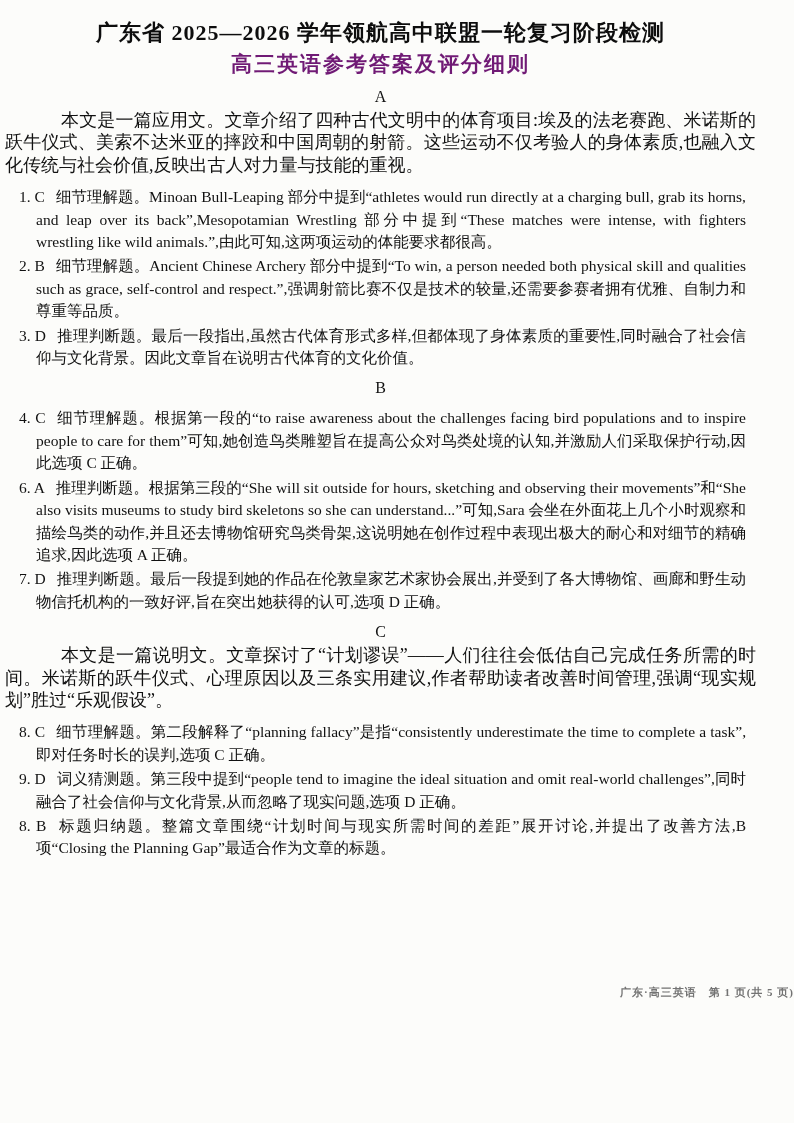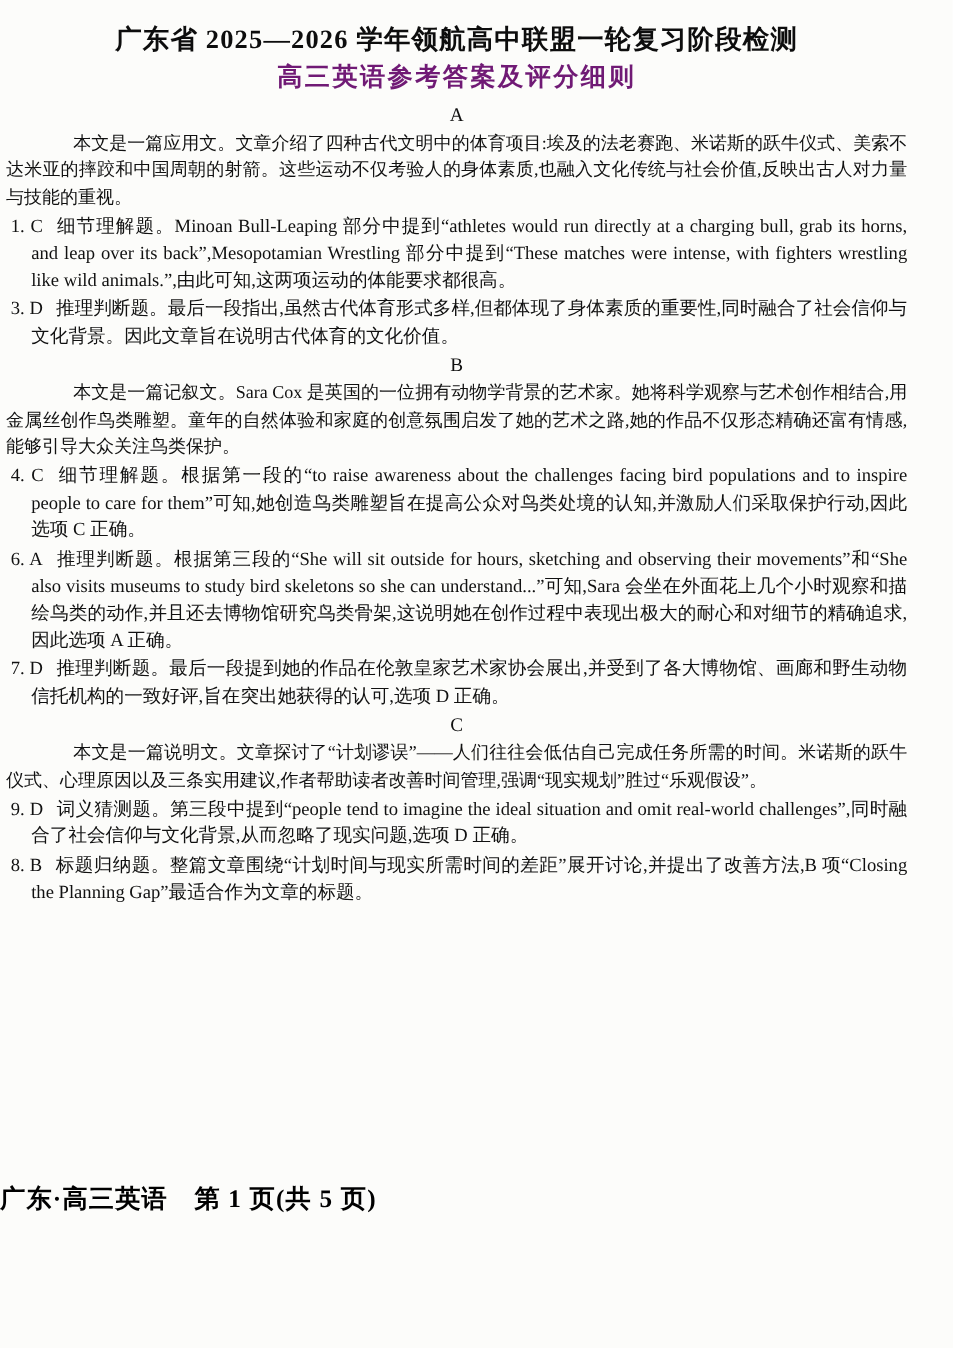--- a/index.html
+++ b/index.html
@@ -35,76 +35,77 @@
     color: #701a75;
   }
   .section-label {
     text-align: center;
     font-size: 16px;
     font-weight: 400;
     margin: 4px 0 3px 0;
     letter-spacing: 0;
   }
   .intro {
-    font-size: 15px;
+    font-size: 18px;
     line-height: 22.4px;
     text-align: justify;
     text-indent: 56px;
     margin: 0;
   }
-  .answers { margin: 0; }
+  .answers { margin: 10px; }
   .item {
     font-size: 15.5px;
     line-height: 22.4px;
     text-align: justify;
     padding-left: 21px;
     text-indent: -17px;
     margin: 2px 0 0 0;
   }
   .item .num {
     margin-right: 11px;
     white-space: pre;
   }
   .footer {
     position: absolute;
     left: 0;
     right: 0;
     top: 985px;
-    text-align: left;
-    font-size: 21px;
+    text-align: right;
+    font-size: 11px;
     font-weight: 700;
     letter-spacing: 1px;
-    color: #000000;
+    color: #737373;
   }
 </style>
 </head>
 <body>
 
 <div class="page">
 
   <div class="title">广东省 2025—2026 学年领航高中联盟一轮复习阶段检测</div>
   <div class="subtitle">高三英语参考答案及评分细则</div>
 
   <div class="section-label">A</div>
   <p class="intro">本文是一篇应用文。文章介绍了四种古代文明中的体育项目:埃及的法老赛跑、米诺斯的跃牛仪式、美索不达米亚的摔跤和中国周朝的射箭。这些运动不仅考验人的身体素质,也融入文化传统与社会价值,反映出古人对力量与技能的重视。</p>
   <div class="answers">
     <div class="item"><span class="num">1. C</span><span class="txt">细节理解题。Minoan Bull-Leaping 部分中提到“athletes would run directly at a charging bull, grab its horns, and leap over its back”,Mesopotamian Wrestling 部分中提到“These matches were intense, with fighters wrestling like wild animals.”,由此可知,这两项运动的体能要求都很高。</span></div>
+    <div class="item"><span class="num">2. B</span><span class="txt">细节理解题。Ancient Chinese Archery 部分中提到“To win, a person needed both physical skill and qualities such as grace, self-control and respect.”,强调射箭比赛不仅是技术的较量,还需要参赛者拥有优雅、自制力和尊重等品质。</span></div>
     <div class="item"><span class="num">3. D</span><span class="txt">推理判断题。最后一段指出,虽然古代体育形式多样,但都体现了身体素质的重要性,同时融合了社会信仰与文化背景。因此文章旨在说明古代体育的文化价值。</span></div>
   </div>
 
   <div class="section-label">B</div>
-  <p class="intro">本文是一篇记叙文。Sara Cox 是英国的一位拥有动物学背景的艺术家。她将科学观察与艺术创作相结合,用金属丝创作鸟类雕塑。童年的自然体验和家庭的创意氛围启发了她的艺术之路,她的作品不仅形态精确还富有情感,能够引导大众关注鸟类保护。</p>
   <div class="answers">
     <div class="item"><span class="num">4. C</span><span class="txt">细节理解题。根据第一段的“to raise awareness about the challenges facing bird populations and to inspire people to care for them”可知,她创造鸟类雕塑旨在提高公众对鸟类处境的认知,并激励人们采取保护行动,因此选项 C 正确。</span></div>
     <div class="item"><span class="num">6. A</span><span class="txt">推理判断题。根据第三段的“She will sit outside for hours, sketching and observing their movements”和“She also visits museums to study bird skeletons so she can understand...”可知,Sara 会坐在外面花上几个小时观察和描绘鸟类的动作,并且还去博物馆研究鸟类骨架,这说明她在创作过程中表现出极大的耐心和对细节的精确追求,因此选项 A 正确。</span></div>
     <div class="item"><span class="num">7. D</span><span class="txt">推理判断题。最后一段提到她的作品在伦敦皇家艺术家协会展出,并受到了各大博物馆、画廊和野生动物信托机构的一致好评,旨在突出她获得的认可,选项 D 正确。</span></div>
   </div>
 
   <div class="section-label">C</div>
   <p class="intro">本文是一篇说明文。文章探讨了“计划谬误”——人们往往会低估自己完成任务所需的时间。米诺斯的跃牛仪式、心理原因以及三条实用建议,作者帮助读者改善时间管理,强调“现实规划”胜过“乐观假设”。</p>
   <div class="answers">
+    <div class="item"><span class="num">8. C</span><span class="txt">细节理解题。第二段解释了“planning fallacy”是指“consistently underestimate the time to complete a task”,即对任务时长的误判,选项 C 正确。</span></div>
     <div class="item"><span class="num">9. D</span><span class="txt">词义猜测题。第三段中提到“people tend to imagine the ideal situation and omit real-world challenges”,同时融合了社会信仰与文化背景,从而忽略了现实问题,选项 D 正确。</span></div>
     <div class="item"><span class="num">8. B</span><span class="txt">标题归纳题。整篇文章围绕“计划时间与现实所需时间的差距”展开讨论,并提出了改善方法,B 项“Closing the Planning Gap”最适合作为文章的标题。</span></div>
   </div>
 
   <div class="footer">广东·高三英语　第 1 页(共 5 页)</div>
 
 </div>
 
 </body></html>

